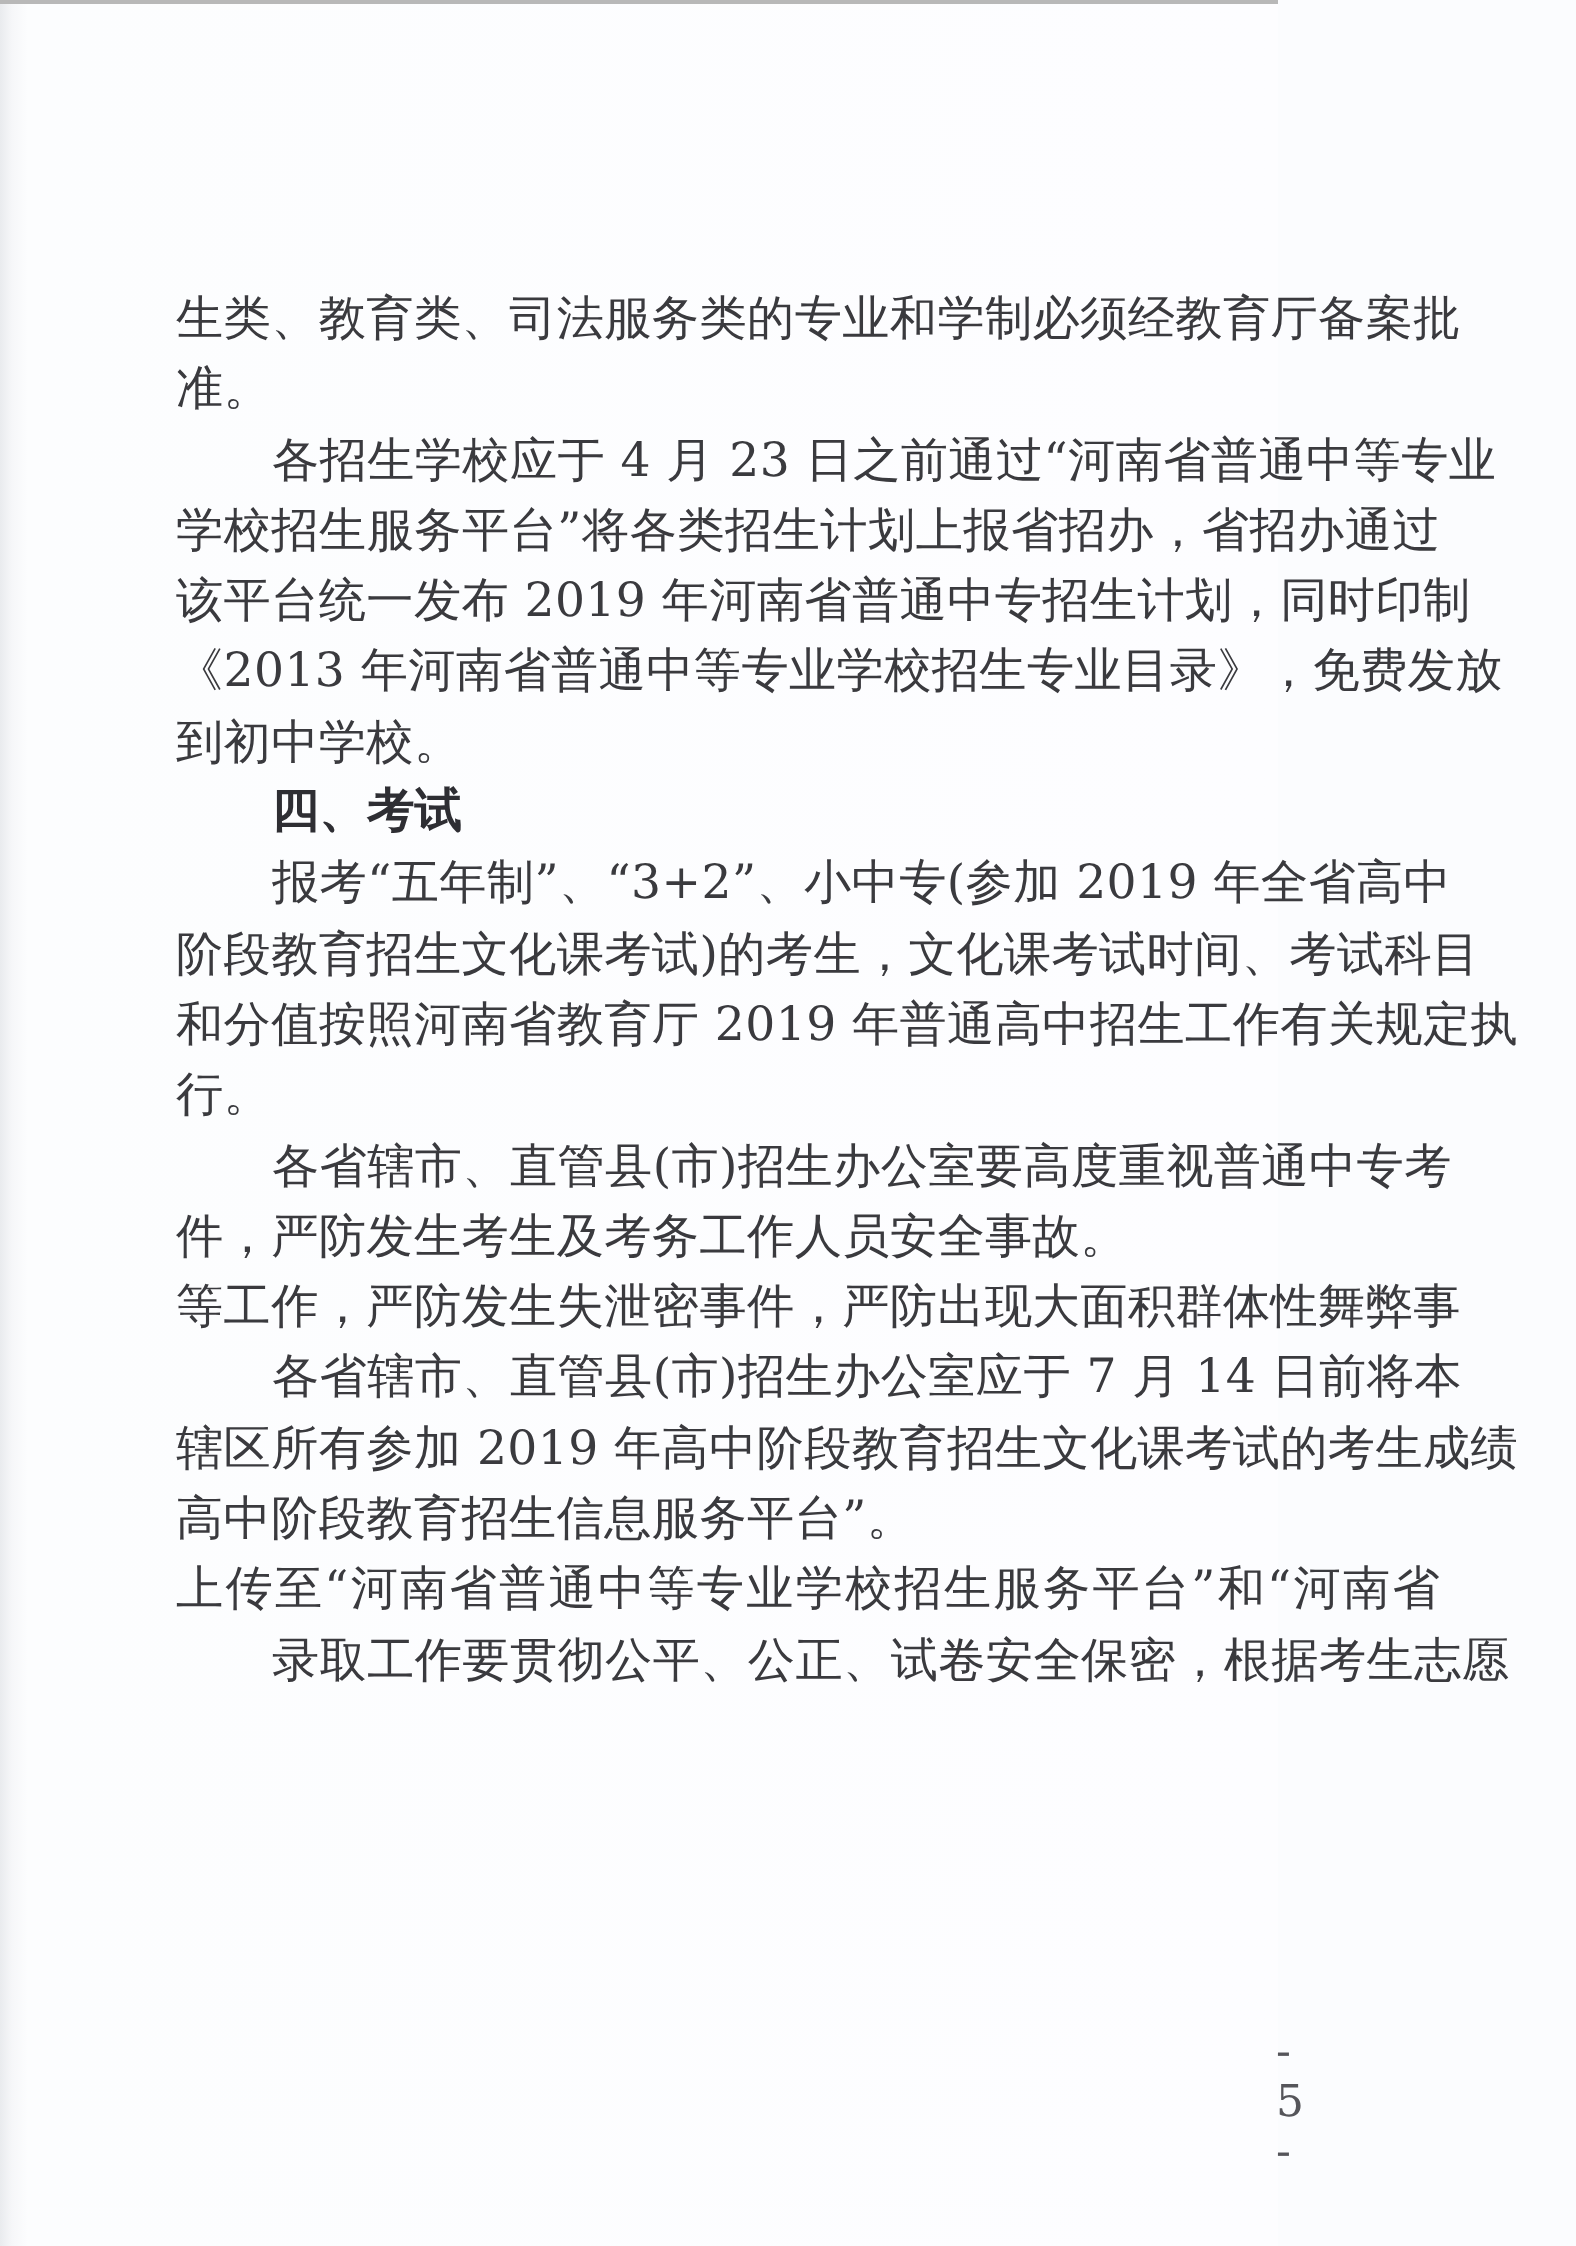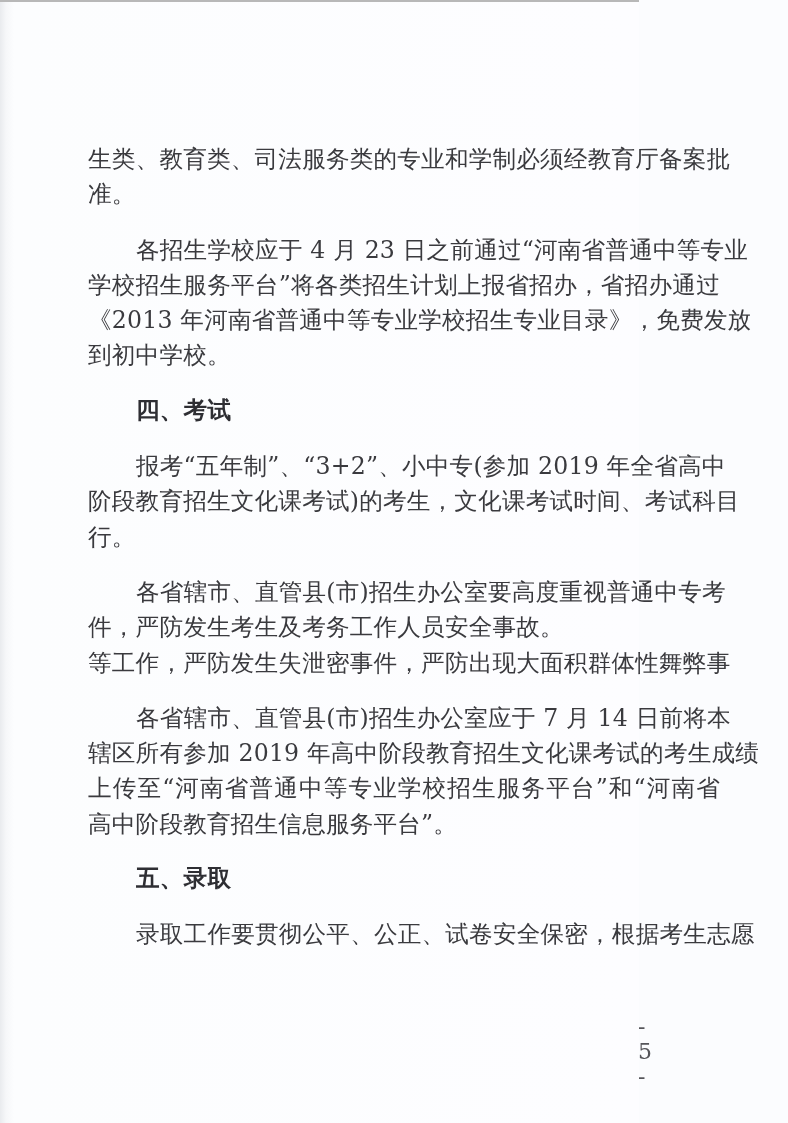--- a/index.html
+++ b/index.html
@@ -19,45 +19,46 @@
   .body-text {
     position:absolute; left:88px; top:140px; width:632px;
   }
   .line {
     height:35.3px; line-height:35.3px;
     font-size:23.6px; white-space:nowrap;
     text-align:justify; text-align-last:justify;
     letter-spacing:0.2px;
   }
   .line.last { text-align-last:left; }
-  .line.indent { padding-left:48px;margin-top:20px; }
-  .heading { font-family:Liberation Mono, monospace; font-weight:bold; text-align-last:left; color:#2e2e33; }
+  .line.indent { padding-left:48px; }
+  .heading { font-family:Liberation Serif, serif; font-weight:bold; text-align-last:left; color:#2e2e33; }
   .page-num {
     position:absolute; left:638px; top:1012px; font-size:22px; color:#55555a;
   }
 </style>
 </head>
 <body>
 
 <div class="page">
   <div class="body-text">
     <div class="line">生类、教育类、司法服务类的专业和学制必须经教育厅备案批</div>
     <div class="line last">准。</div>
     <div class="line indent">各招生学校应于 4 月 23 日之前通过“河南省普通中等专业</div>
     <div class="line">学校招生服务平台”将各类招生计划上报省招办，省招办通过</div>
+    <div class="line">该平台统一发布 2019 年河南省普通中专招生计划，同时印制</div>
     <div class="line">《2013 年河南省普通中等专业学校招生专业目录》，免费发放</div>
     <div class="line last">到初中学校。</div>
     <div class="line indent heading">四、考试</div>
     <div class="line indent">报考“五年制”、“3+2”、小中专(参加 2019 年全省高中</div>
     <div class="line">阶段教育招生文化课考试)的考生，文化课考试时间、考试科目</div>
+    <div class="line">和分值按照河南省教育厅 2019 年普通高中招生工作有关规定执</div>
     <div class="line last">行。</div>
     <div class="line indent">各省辖市、直管县(市)招生办公室要高度重视普通中专考</div>
     <div class="line last">件，严防发生考生及考务工作人员安全事故。</div>
     <div class="line">等工作，严防发生失泄密事件，严防出现大面积群体性舞弊事</div>
     <div class="line indent">各省辖市、直管县(市)招生办公室应于 7 月 14 日前将本</div>
     <div class="line">辖区所有参加 2019 年高中阶段教育招生文化课考试的考生成绩</div>
+    <div class="line last">高中阶段教育招生信息服务平台”。</div>
     <div class="line">上传至“河南省普通中等专业学校招生服务平台”和“河南省</div>
-    <div class="line last">高中阶段教育招生信息服务平台”。</div>
-    <div class="line indent heading">五、录取</div>
     <div class="line indent">录取工作要贯彻公平、公正、试卷安全保密，根据考生志愿</div>
   </div>
   <div class="page-num">- 5 -</div>
 </div>
 
 </body></html>

